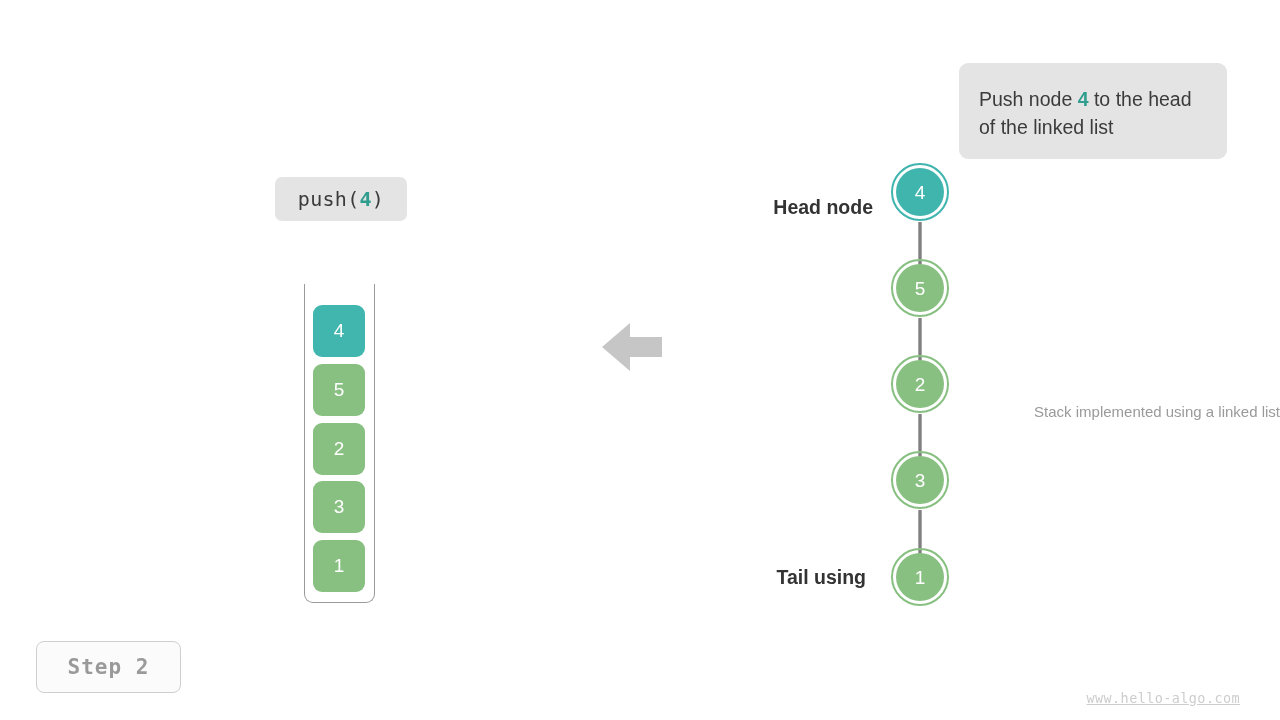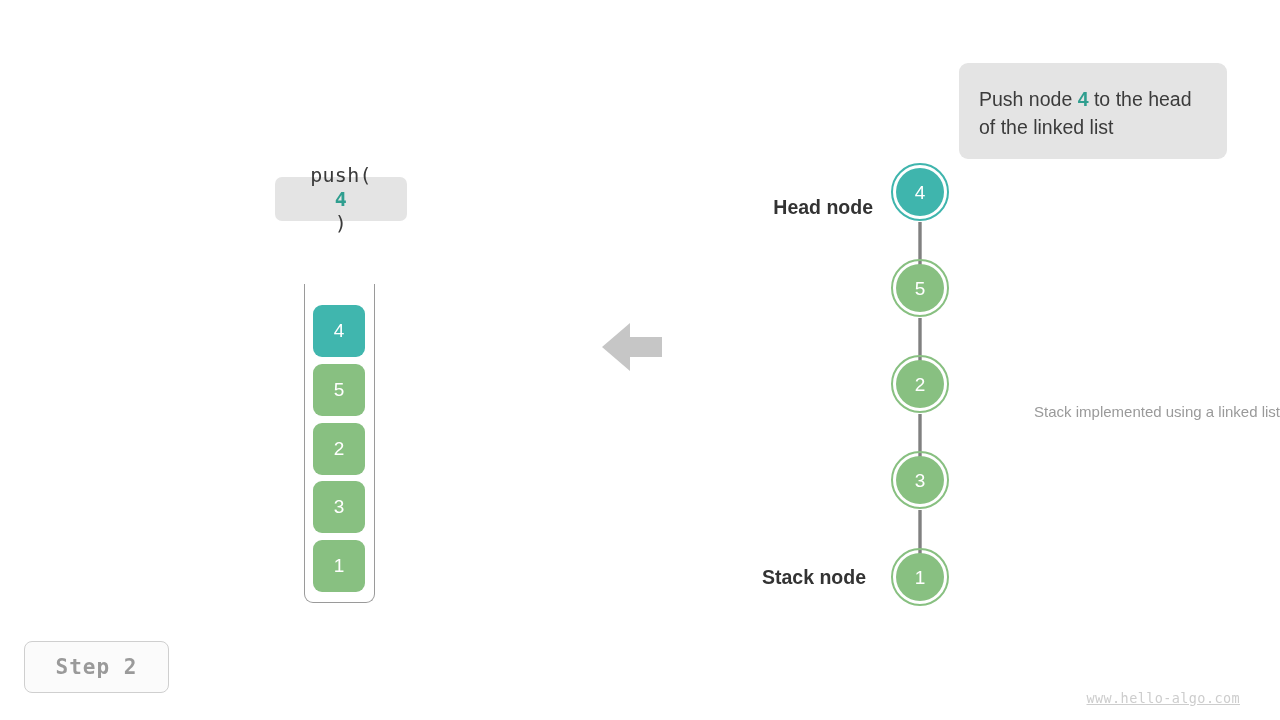--- a/index.html
+++ b/index.html
@@ -42,21 +42,20 @@
     width: 132px; height: 44px;
     background: #e4e4e4;
     border-radius: 7px;
     display: flex;
     align-items: center;
     justify-content: center;
     font-family: "DejaVu Sans Mono", monospace;
     font-size: 20px;
     color: #3b3b3b;
     letter-spacing: .3px;
-    flex-direction: column;
   }
   #push-chip .hl { color: #2f9e8f; font-weight: bold; }
 
   
   #stack-container {
     left: 304px; top: 284px;
     width: 71px; height: 319px;
     box-sizing: border-box;
     border: 1.6px solid #9a9a9a;
     border-top: none;
@@ -117,21 +116,21 @@
     position: absolute;
     font-size: 19.5px;
     font-weight: bold;
     color: #333333;
     text-align: right;
     white-space: nowrap;
   }
 
   
   #step-badge {
-    left: 24px; top: 641px;
+    left: 36px; top: 641px;
     width: 145px; height: 52px;
     box-sizing: border-box;
     border: 1.3px solid #cfcfcf;
     border-radius: 8px;
     background: #fbfbfb;
     display: flex;
     align-items: center;
     justify-content: center;
     font-family: "DejaVu Sans Mono", monospace;
     font-size: 21px;
@@ -181,21 +180,21 @@
   <span>1</span>
 </div>
 
 <svg class="abs" id="big-arrow" width="64" height="58" viewBox="0 0 64 58">
   <path d="M2 29 L30 5 L30 19 L62 19 L62 39 L30 39 L30 53 Z" fill="#c6c6c6"></path>
 </svg>
 
 <div class="abs" id="caption">Stack implemented using a linked list</div>
 
 <div class="ll-label" style="left:680px; top:196px; width:193px;">Head node</div>
-<div class="ll-label" style="left:690px; top:566px; width:176px;">Stack node</div>
+<div class="ll-label" style="left:690px; top:566px; width:176px;">Tail using</div>
 
 <svg class="abs" style="left:890px; top:150px;" width="60" height="460">
   <g stroke="#808080" stroke-width="3.4" fill="#808080">
     <line x1="30" y1="72" x2="30" y2="122"></line>
     <path d="M30 133 L23.5 119 L36.5 119 Z"></path>
     <line x1="30" y1="168" x2="30" y2="218"></line>
     <path d="M30 229 L23.5 215 L36.5 215 Z"></path>
     <line x1="30" y1="264" x2="30" y2="314"></line>
     <path d="M30 325 L23.5 311 L36.5 311 Z"></path>
     <line x1="30" y1="360" x2="30" y2="410"></line>

